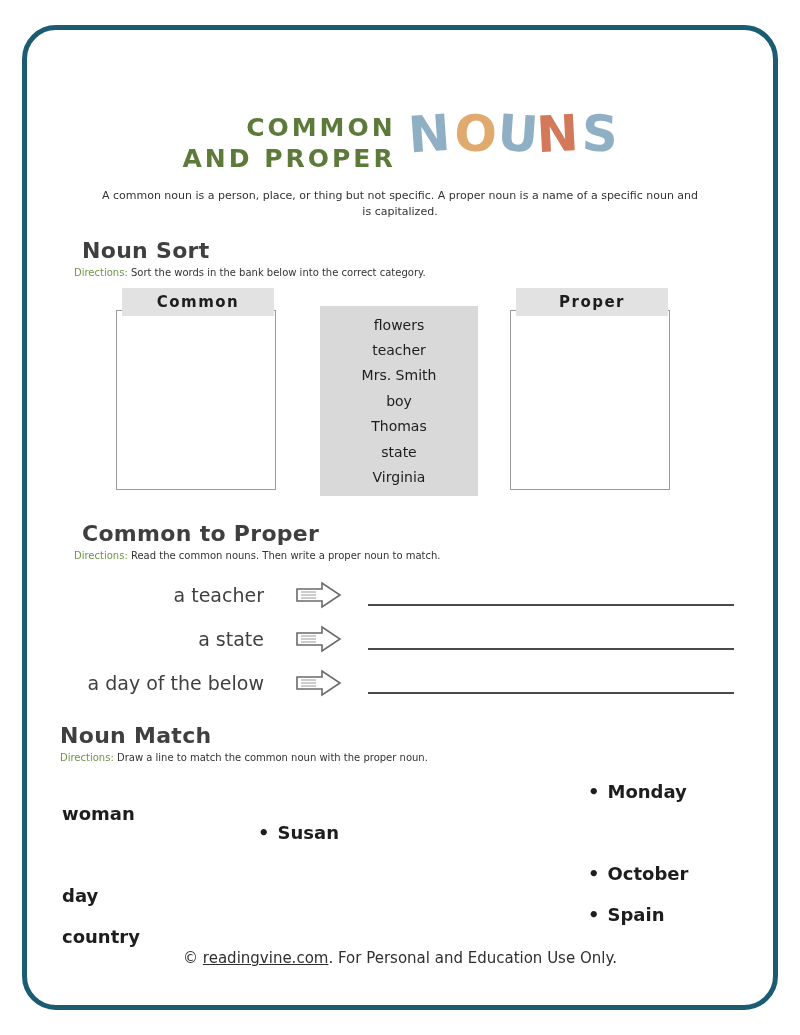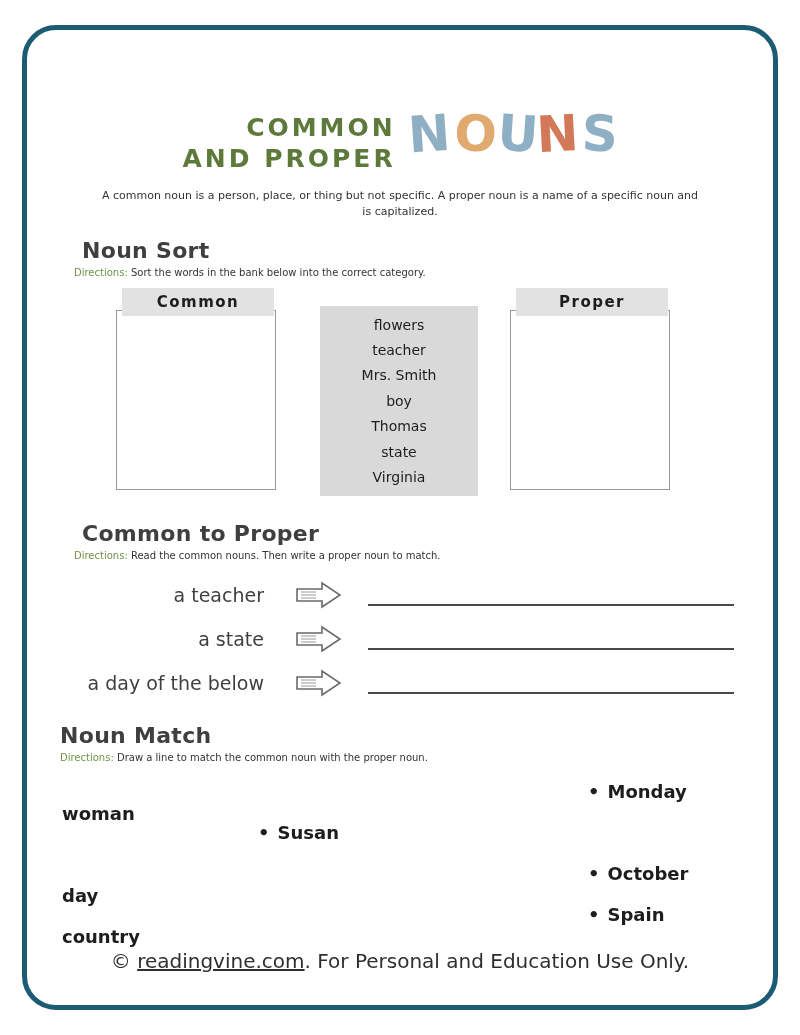--- a/index.html
+++ b/index.html
@@ -218,21 +218,21 @@
   }
   .bullet { margin-right: 8px; }
 
   
   .footer {
     position: absolute;
     left: 0;
     top: 862px;
     width: 680px;
     text-align: center;
-    font-size: 20px;
+    font-size: 15px;
     color: #2f2f2f;
   }
   .footer .site {
     text-decoration: underline;
   }
 </style>
 </head>
 <body>
 
 <div class="page">

